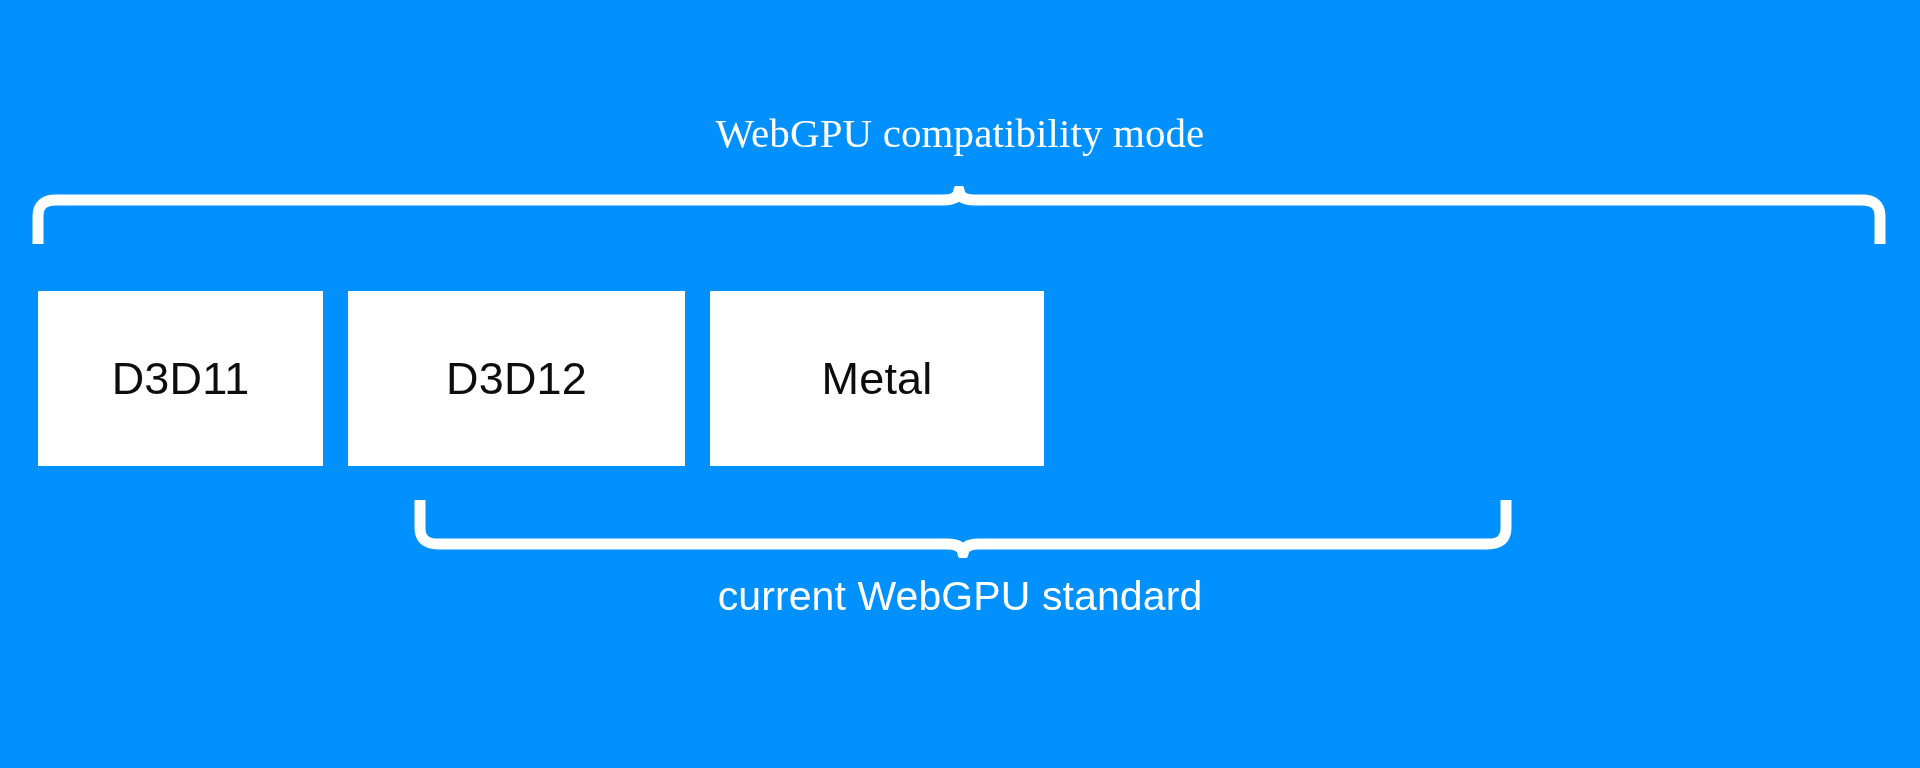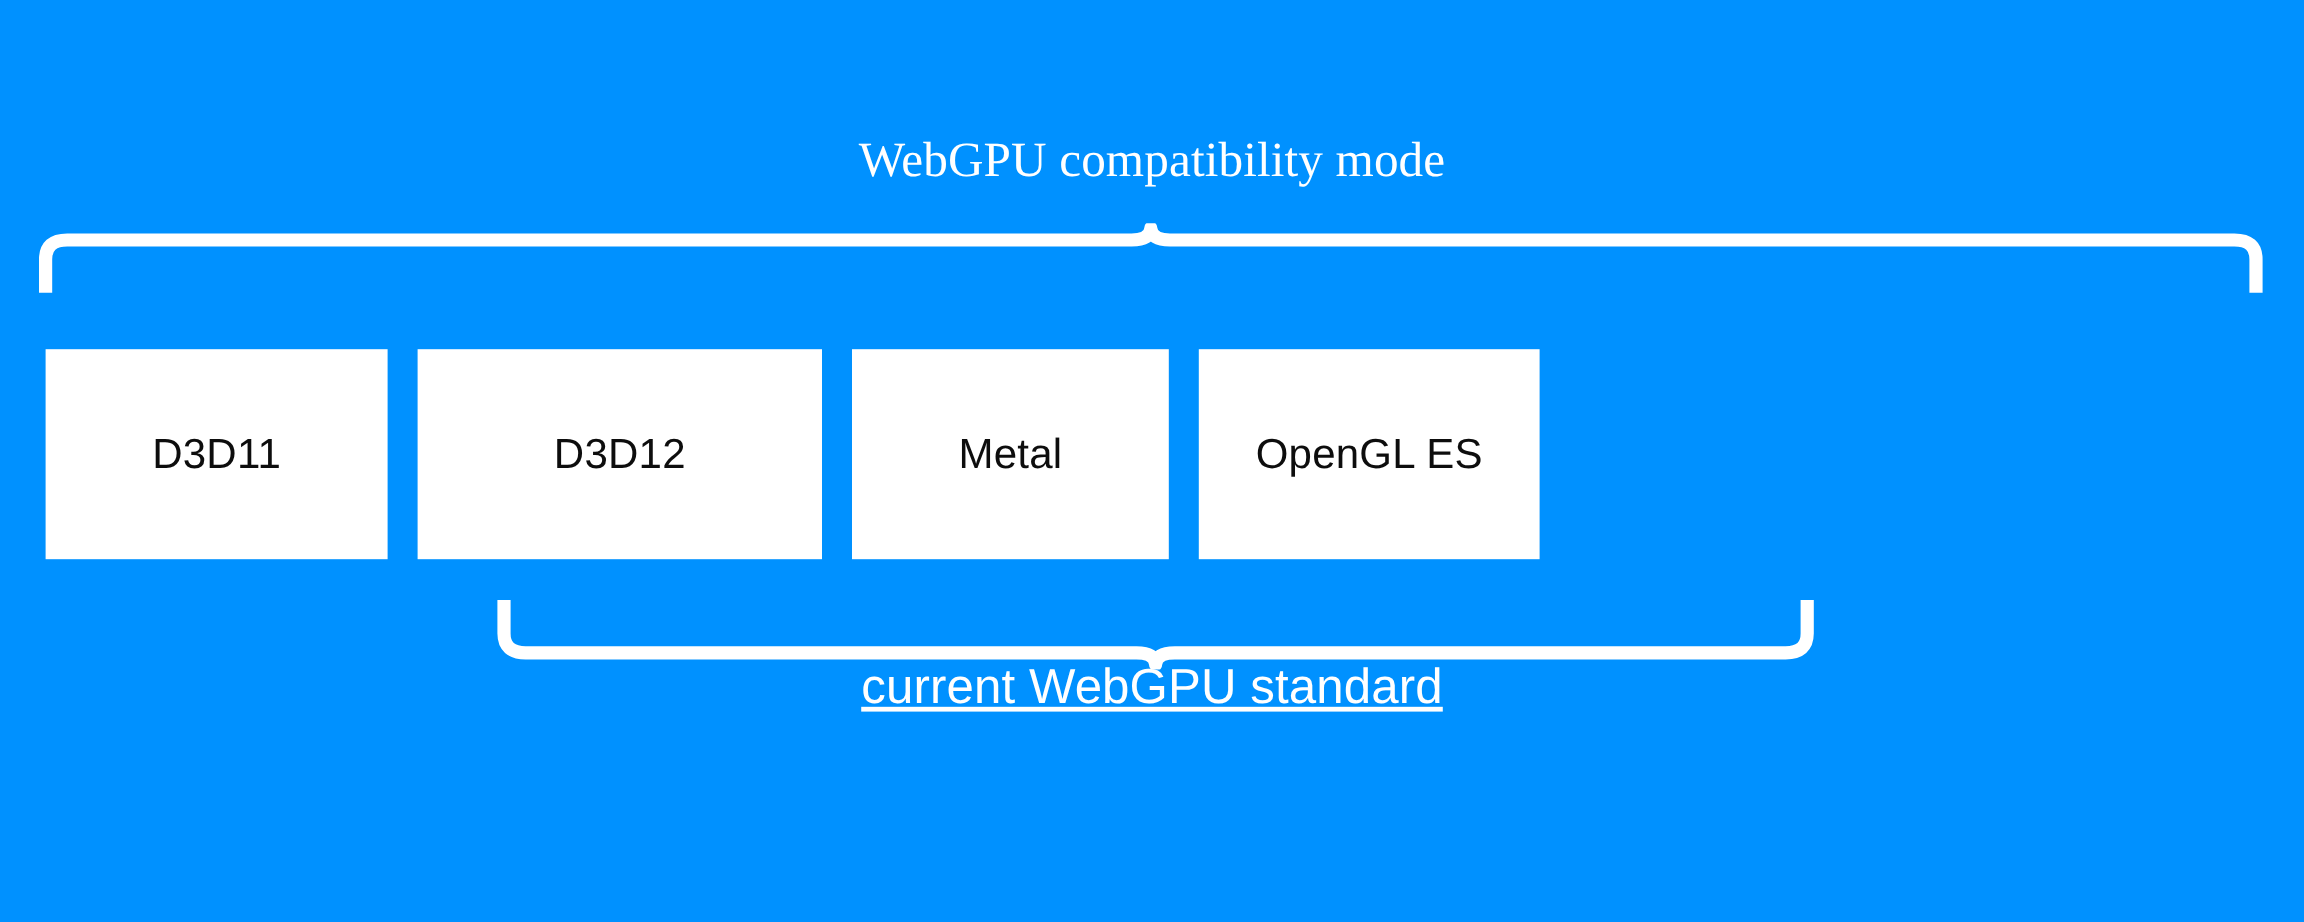--- a/index.html
+++ b/index.html
@@ -34,30 +34,29 @@
     letter-spacing: 0.1px;
     line-height: 1;
     white-space: nowrap;
     font-family: Liberation Serif, serif;
   }
 
   
   .label-bottom {
     position: absolute;
     left: 0;
-    top: 552px;
+    top: 576px;
     width: 1920px;
     text-align: center;
     color: #ffffff;
     font-size: 41px;
     font-weight: 400;
     letter-spacing: 0.1px;
     line-height: 1;
     white-space: nowrap;
-    text-decoration: underline;
   }
 
   
   .brace {
     position: absolute;
     pointer-events: none;
   }
   .brace-top {
     left: 30px;
     top: 186px;
@@ -85,21 +84,21 @@
     background: #ffffff;
     display: flex;
     align-items: center;
     justify-content: center;
     flex: 0 0 auto;
     height: 100%;
     box-sizing: border-box;
   }
   .box-label {
     color: #0d0d0d;
-    font-size: 35px;
+    font-size: 45px;
     font-weight: 400;
     line-height: 1;
     letter-spacing: 0.2px;
     white-space: nowrap;
   }
 </style>
 </head>
 <body>
 
 <div id="diagram">
@@ -121,28 +120,25 @@
   <div class="boxes">
 
     <div class="box" style="width:285px">
       <span class="box-label">D3D11</span>
     </div>
 
     <div class="box" style="width:337px">
       <span class="box-label">D3D12</span>
     </div>
 
-    <div class="box" style="width:264px">
+    <div class="box" style="width:334px">
       <span class="box-label">Metal</span>
     </div>
 
 
-    <div class="box" style="width:284px">
-      <span class="box-label">OpenGL ES</span>
-    </div>
 
   </div>
 
   <svg class="brace brace-bottom" viewBox="0 0 1102 58" preserveAspectRatio="none">
     <path d="M 8 0
              L 8 28
              Q 8 44 26 44
              L 535 44
              Q 551 44 551 54
              Q 551 44 567 44

